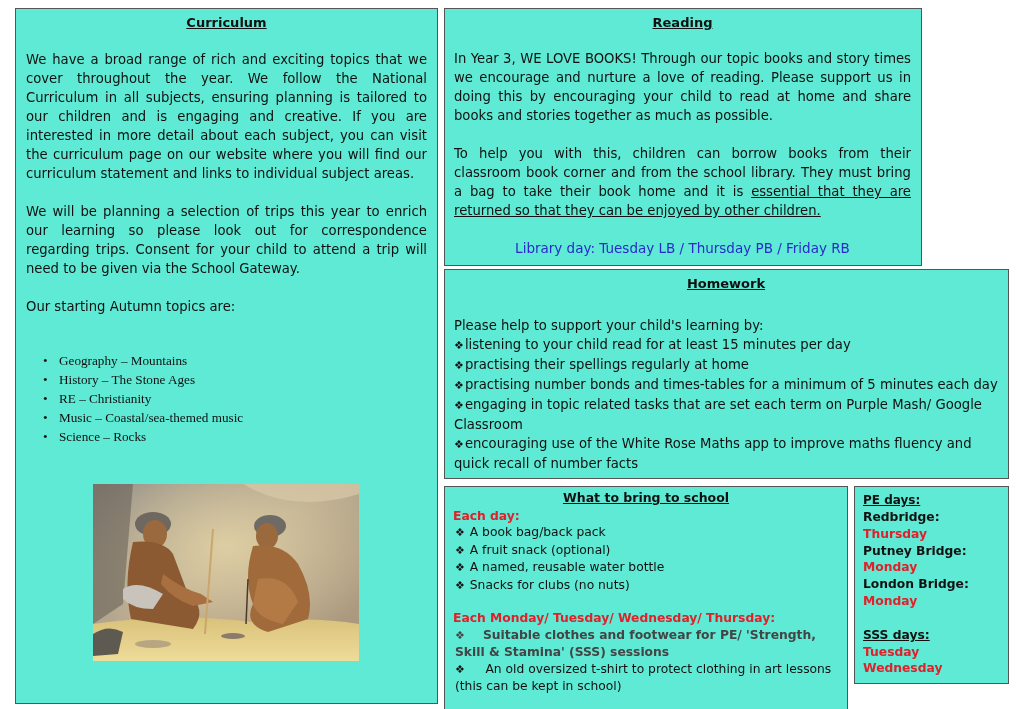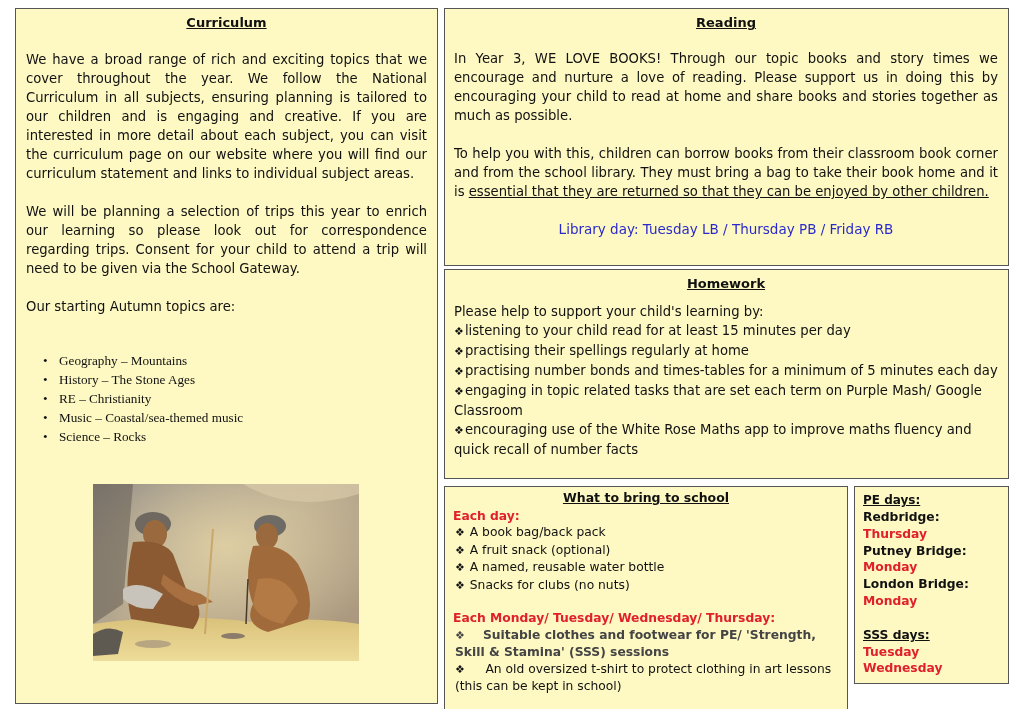--- a/index.html
+++ b/index.html
@@ -1,43 +1,43 @@
 <!DOCTYPE html>
 <html><head>
 <meta charset="utf-8">
 <style>
   html, body { margin: 0; padding: 0; background: #ffffff; }
   body { width: 1024px; height: 709px; position: relative; overflow: hidden;
          font-family: "DejaVu Sans", sans-serif; color: #111; }
-  .box { position: absolute; border: 1.5px solid #555; box-sizing: border-box; background: #fef9c3; }
+  .box { position: absolute; border: 1.5px solid #555; box-sizing: border-box; background: #5eead4; }
   .title { text-align: center; font-weight: bold; text-decoration: underline; font-size: 13px; margin: 0; }
   .just { text-align: justify; }
 
   
   #curriculum { left: 15px; top: 8px; width: 423px; height: 696px; padding: 5px 10px 0 10px; font-size: 13.2px; line-height: 19px; }
   #curriculum p { margin: 0; }
   #curriculum .title { margin-bottom: 19px; line-height: 17px; }
   #curriculum .gap { height: 19px; }
   #curriculum ul { list-style: none; margin: 16px; padding: 0; font-family: Liberation Serif, serif; }
   #curriculum li { position: relative; padding-left: 17px; }
   #curriculum li::before { content: "•"; position: absolute; left: 1px; }
   .photo { position: absolute; left: 77px; top: 475px; width: 266px; height: 177px; overflow: hidden; }
 
   
-  #reading { left: 444px; top: 8px; width: 565px; height: 258px; padding: 5px 10px 0 9px; font-size: 13.2px; line-height: 19px; }
+  #reading { left: 444px; top: 8px; width: 478px; height: 258px; padding: 5px 10px 0 9px; font-size: 13.2px; line-height: 19px; }
   #reading p { margin: 0; }
   #reading .title { margin-bottom: 18px; line-height: 17px; }
   #reading .gap { height: 19px; }
   #reading u { text-decoration: underline; }
   .library { text-align: center; color: #2a2acc; margin-top: 19px !important; font-size: 13.5px; }
 
   
   #homework { left: 444px; top: 269px; width: 565px; height: 210px; padding: 4px 10px 0 9px; font-size: 13.2px; line-height: 19px; }
   #homework p { margin: 0; }
-  #homework .title { margin-bottom: 8px; line-height: 20px; }
+  #homework .title { margin-bottom: 22px; line-height: 20px; }
   .dia { display: inline-block; font-size: 11px; margin-right: 1px; }
 
   
   #bring { left: 444px; top: 486px; width: 404px; height: 244px; padding: 3px 8px 0 8px; font-size: 12.3px; line-height: 16.5px; }
   #bring p { margin: 0; }
   #bring .title { font-size: 12.5px; margin-bottom: 1px; }
   #bring .red { color: #e0202a; font-weight: bold; }
   #bring .gap { height: 16px; }
   #bring .item { padding-left: 2px; }
   #bring .dim { color: #444; font-weight: bold; }

